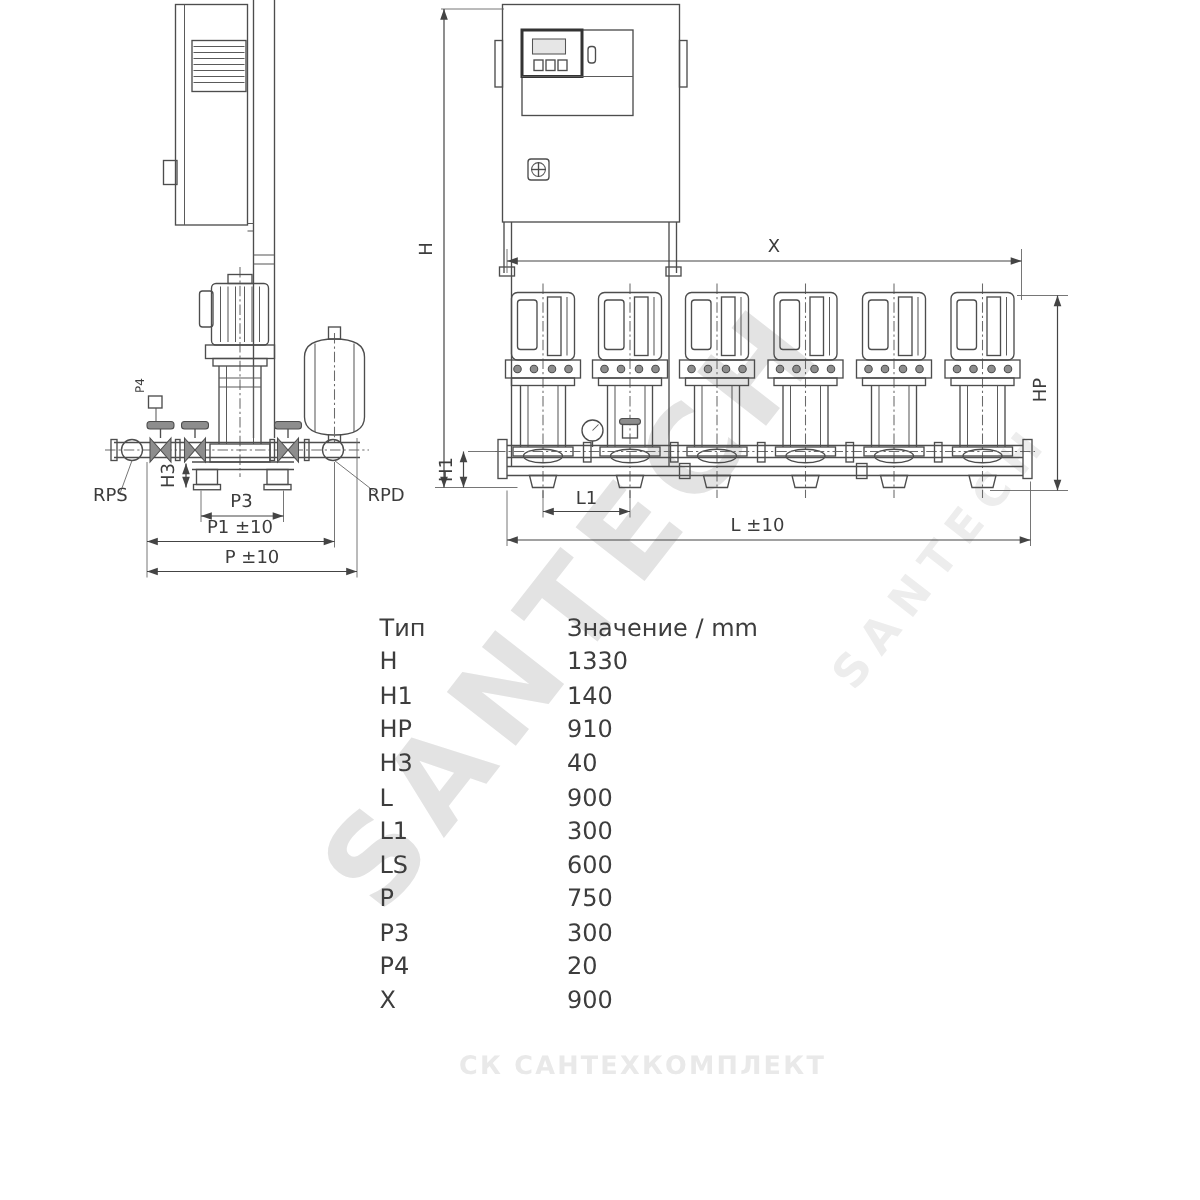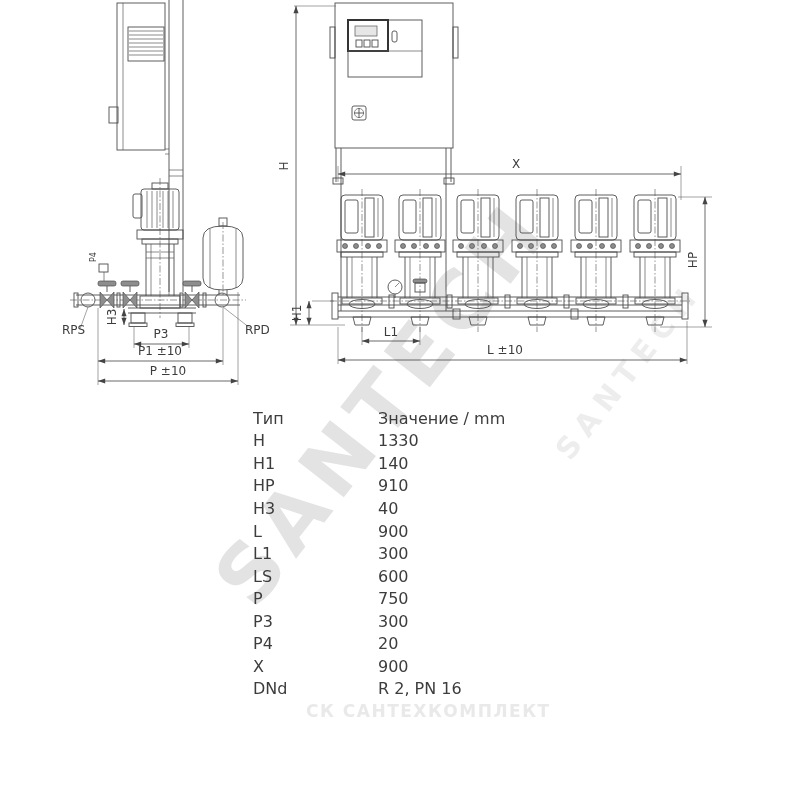--- a/index.html
+++ b/index.html
@@ -329,17 +329,13 @@
     <span class="tcell-v">300</span>
   </div>
   <div class="trow">
     <span class="tcell-t">P4</span>
     <span class="tcell-v">20</span>
   </div>
   <div class="trow">
     <span class="tcell-t">X</span>
     <span class="tcell-v">900</span>
   </div>
-  <div class="trow">
-    <span class="tcell-t">DNd</span>
-    <span class="tcell-v">R 2, PN 16</span>
-  </div>
 </div>
 
 </body></html>

